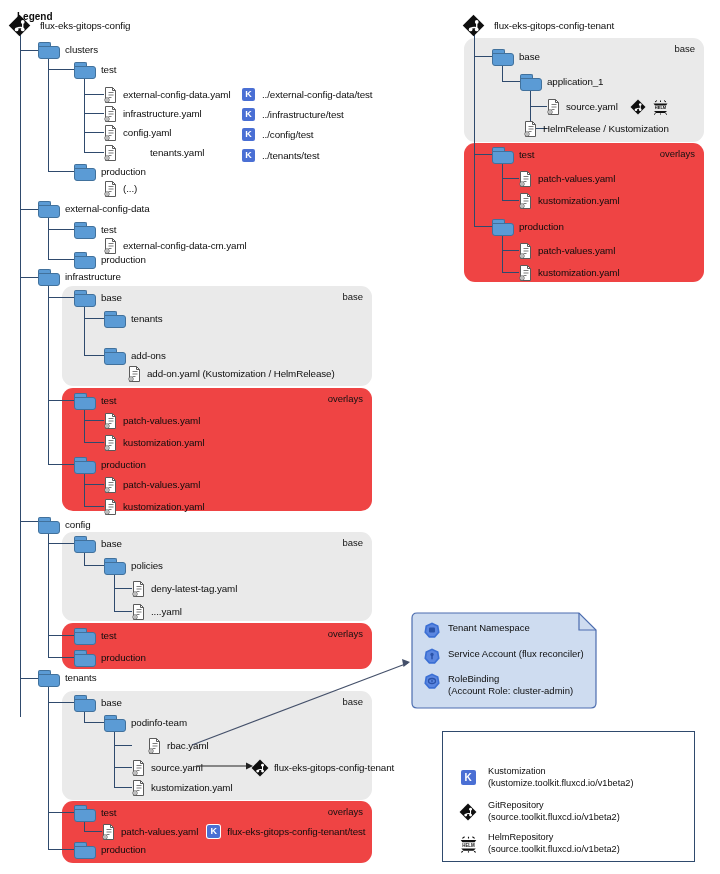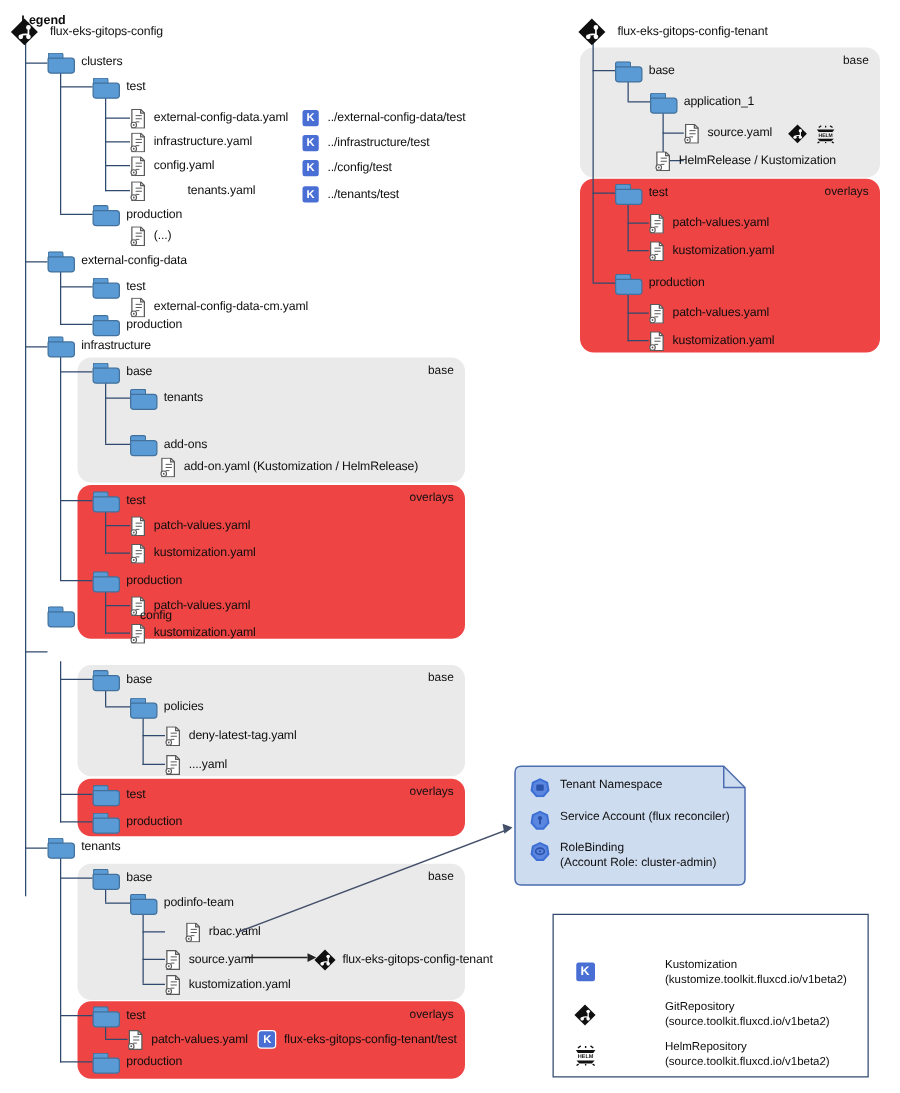--- a/index.html
+++ b/index.html
@@ -136,21 +136,21 @@
     display: flex;
     align-items: center;
     white-space: nowrap;
   }
   .lg-icon {
     width: 20px;
     display: flex; align-items: center; justify-content: center;
     margin-right: 10px;
     flex: 0 0 auto;
   }
-  .lg-text { font-size: 9.2px; line-height: 11.5px; color: #0d0d0d; margin-left: 44px; }
+  .lg-text { font-size: 9.2px; line-height: 11.5px; color: #0d0d0d; }
 
   
   .diag { position: absolute; }
 
   .inline-gap { display: inline-block; width: 7px; }
 </style>
 </head>
 <body>
 
 <svg width="0" height="0" style="position:absolute" aria-hidden="true">
@@ -428,21 +428,21 @@
       </svg>
     <span class="label">patch-values.yaml</span>
   </div>
   <div class="row" style="left:104px; top:498px;">
     <svg class="fileicon" viewBox="0 0 26 32">
         <use href="#sym-yaml"></use>
       </svg>
     <span class="label">kustomization.yaml</span>
   </div>
 
-  <div class="row" style="left:38px; top:484px;gap:47px;">
+  <div class="row" style="left:38px; top:516px;">
     <span class="folder"></span>
     <span class="label">config</span>
   </div>
   <div class="row" style="left:74px; top:535px;">
     <span class="folder"></span>
     <span class="label">base</span>
   </div>
   <div class="row" style="left:104px; top:557px;">
     <span class="folder"></span>
     <span class="label">policies</span>

